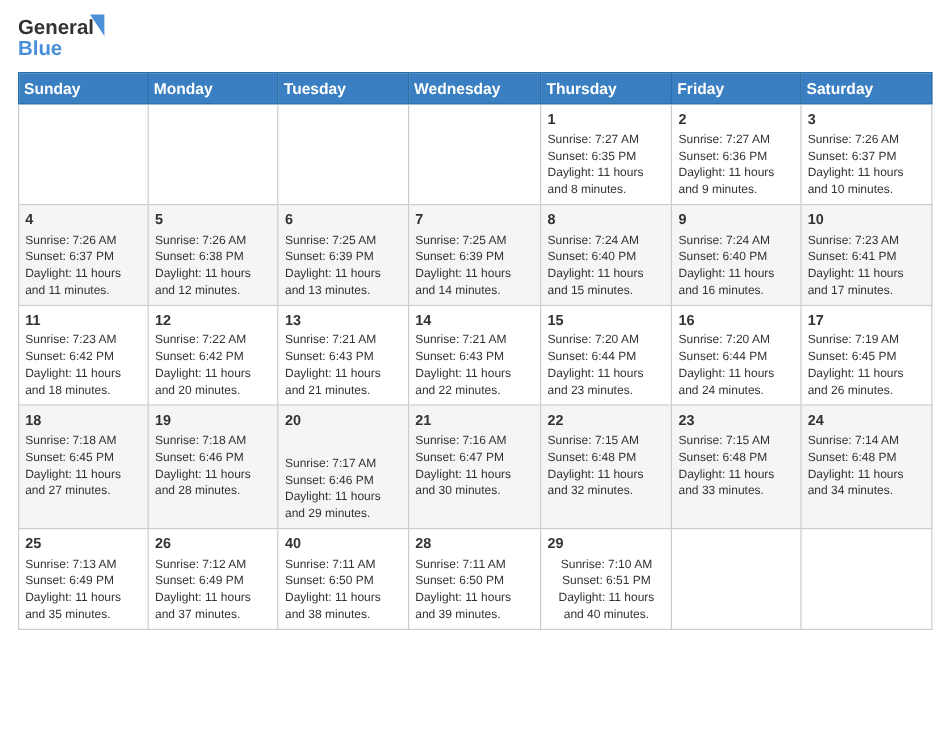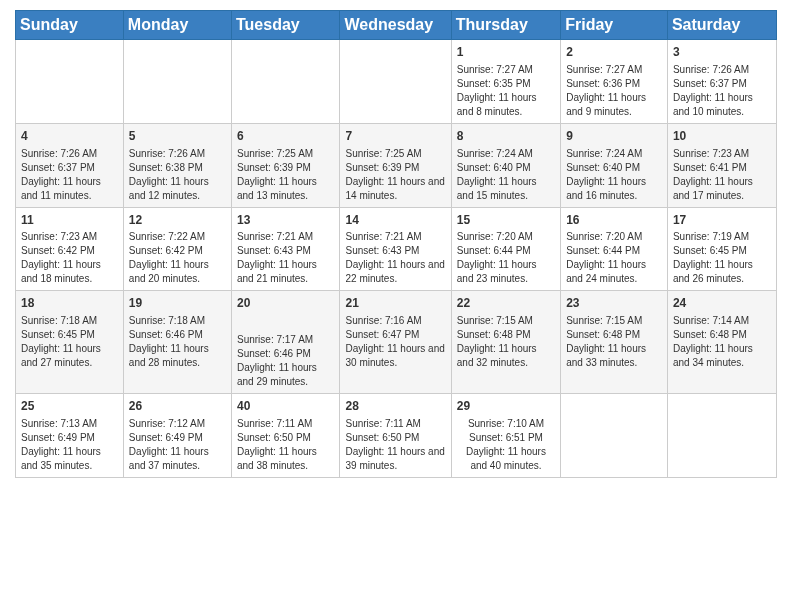--- a/index.html
+++ b/index.html
@@ -43,21 +43,21 @@
       width: 100%;
       border-collapse: collapse;
       font-size: 10.5px;
     }
     thead th {
       background: #3a7fc1;
       color: #fff;
       padding: 5px 4px;
       text-align: left;
       font-weight: bold;
-      font-size: 16px;
+      font-size: 13px;
       border: 1px solid #2a6fa8;
     }
     tbody td {
       border: 1px solid #ccc;
       padding: 4px 5px;
       vertical-align: top;
       width: 113px;
       height: 80px;
       color: #333;
       line-height: 1.4;
@@ -79,20 +79,33 @@
       color: #333;
     }
     td.empty {
       background: #fff;
     }
   </style>
 </head>
 <body>
 
 <div class="page">
+  <div class="header">
+    <div class="logo">
+        <svg width="75" height="42" viewBox="0 0 75 42">
+          <text x="0" y="18" font-size="17" font-weight="bold" fill="#333" font-family="Arial">General</text>
+          <text x="0" y="36" font-size="17" font-weight="bold" fill="#4a90d9" font-family="Arial">Blue</text>
+          <polygon points="60,2 72,2 72,20" fill="#4a90d9"></polygon>
+        </svg>
+      </div>
+    <div class="title-block">
+      <div class="month-title"></div>
+      <div class="location"></div>
+    </div>
+  </div>
 
   <table>
     <thead>
       <tr id="weekday-header">
           <th>Sunday</th>
           <th>Monday</th>
           <th>Tuesday</th>
           <th>Wednesday</th>
           <th>Thursday</th>
           <th>Friday</th>

